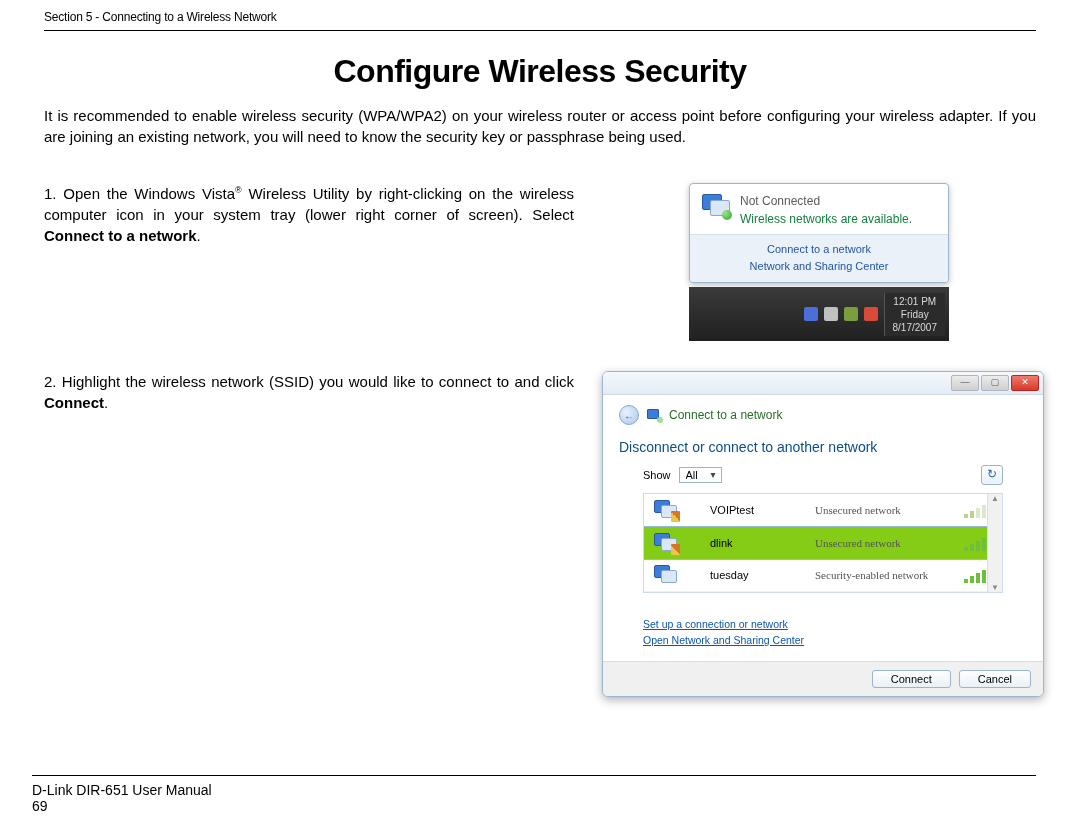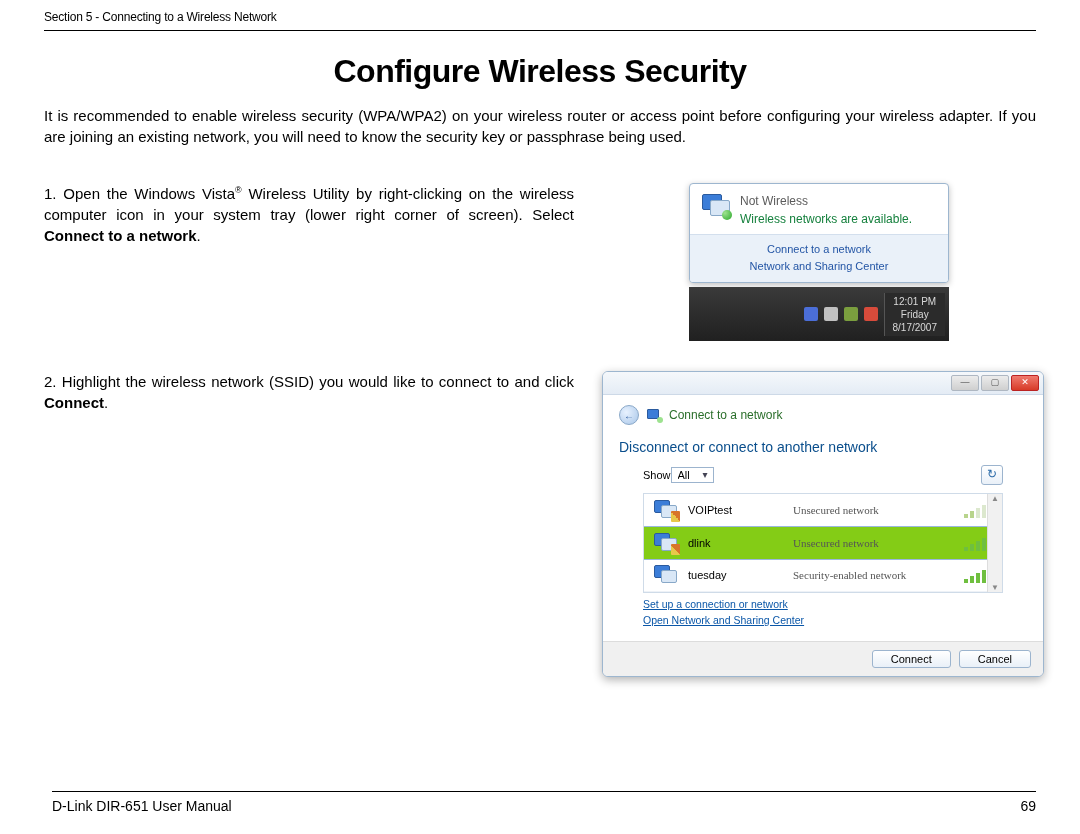--- a/index.html
+++ b/index.html
@@ -159,21 +159,21 @@
   .back-circle{
     width:18px;height:18px;border-radius:50%;
     background:radial-gradient(circle at 35% 35%,#e8f2ff,#a8c6e8);
     border:1px solid #8aa8c8;
     display:flex;align-items:center;justify-content:center;font-size:10px;color:#2a5a9e;
   }
   .tiny-net{ width:14px;height:12px;position:relative; }
   .tiny-net::before{content:"";position:absolute;width:10px;height:8px;background:#3b7dd8;border:1px solid #2a5a9e;border-radius:1px;left:0;top:0;}
   .tiny-net::after{content:"";position:absolute;width:6px;height:6px;background:#9de28f;border-radius:50%;right:-2px;bottom:-2px;}
   .win-heading { color:#0a4e8c; font-size:14px; margin:14px 0 10px 0;}
-  .show-row { display:flex; align-items:center; gap:0; font-size:11px; margin:0 24px 8px 24px;}
+  .show-row { display:flex; align-items:center; gap:8px; font-size:11px; margin:0 24px 8px 24px;}
   .show-row select{
     font-size:11px; padding:1px 22px 1px 6px; border:1px solid #9cb4ce; background:#fff;
     appearance:none;
   }
   .select-wrap{position:relative;}
   .select-wrap::after{content:"▾";position:absolute;right:6px;top:2px;font-size:10px;color:#445;}
   .refresh {
     margin-left:auto;
     width:20px;height:18px;border:1px solid #9cb4ce;border-radius:3px;
     background:linear-gradient(#ffffff,#e9f0f8);
@@ -188,63 +188,63 @@
     display:flex; align-items:center; gap:10px;
     padding:6px 10px;
     border-bottom:1px solid #eef2f7;
     font-size:11px;
   }
   .net-item.selected { background:#84cc16; border:1px solid #9ab8dd; margin:-1px; }
   .ni-ico{ width:24px;height:20px;position:relative;flex:none;}
   .ni-m1{position:absolute;width:14px;height:11px;background:#3b7dd8;border:1px solid #2a5a9e;border-radius:2px;top:0;left:0;}
   .ni-m2{position:absolute;width:14px;height:11px;background:#d9e7f6;border:1px solid #88a8c8;border-radius:2px;top:5px;left:7px;}
   .ni-shield{position:absolute;width:9px;height:11px;border-radius:1px;background:linear-gradient(45deg,#e8c84a 50%,#d8752a 50%);bottom:-2px;right:-2px;}
-  .ni-name{ width:95px; }
+  .ni-name{ width:95px;margin-left:22px; }
   .ni-type{ color:#555; flex:1;font-family:Liberation Serif, serif;}
   .signal{
     width:28px;height:16px;display:flex;align-items:flex-end;gap:2px;flex:none;
   }
   .signal span{ width:4px; background:#b8d48c; }
   .signal span:nth-child(1){height:4px;}
   .signal span:nth-child(2){height:7px;}
   .signal span:nth-child(3){height:10px;}
   .signal span:nth-child(4){height:13px;}
   .signal span:nth-child(5){height:16px;}
   .signal.strong span{ background:#6fbf3f; }
   .signal.weak span:nth-child(n+3){ background:#dce8ce;}
   .scroll-mock{
     position:absolute;right:0;top:0;bottom:0;width:14px;
     background:#f1f1f1;border-left:1px solid #ddd;
     display:flex;flex-direction:column;justify-content:space-between;align-items:center;
     font-size:8px;color:#888;
   }
   .links {
-    margin:4px 24px 8px 24px;
+    margin:24px 24px 8px 24px;
     font-size:10.5px;
     line-height:1.5;
   }
   .links a{ color:#0b57a8; text-decoration:underline; }
   .win-footer{
     background:#f0f0f0;border-top:1px solid #dcdcdc;
     padding:8px 12px;
     display:flex;justify-content:flex-end;gap:8px;
   }
   .vista-btn{
     font-size:11px;padding:2px 18px;border:1px solid #9cb4ce;border-radius:3px;
     background:linear-gradient(#ffffff,#e9f0f8);
     color:#000;
   }
   
   .page-footer{
     position:absolute;
-    bottom:20px;left:52px;right:44px;
+    bottom:20px;left:32px;right:44px;
     border-top:1.5px solid #000;
     padding-top:6px;
     font-size:14px;
-    display:flex;justify-content:space-between;
+    display:flex;justify-content:space-between;flex-direction:column;
   }
 </style>
 </head>
 <body>
 <div class="page">
 
   <div class="running-head">Section 5 - Connecting to a Wireless Network</div>
 
   <h1 class="title">Configure Wireless Security</h1>
 
@@ -260,21 +260,21 @@
       <div class="figure">
         <div class="fig1">
           <div class="balloon">
             <div class="balloon-top">
               <div class="net-icon">
                 <div class="monitor"></div>
                   <div class="monitor2"></div>
                   <div class="globe"></div>
               </div>
               <div>
-                <div class="balloon-title">Not Wireless</div>
+                <div class="balloon-title">Not Connected</div>
                 <div class="balloon-msg">Wireless networks are available.</div>
               </div>
             </div>
             <div class="balloon-bottom">
               <div>Connect to a network</div>
               <div>Network and Sharing Center</div>
             </div>
           </div>
           <div class="taskbar">
             <div class="tray">

